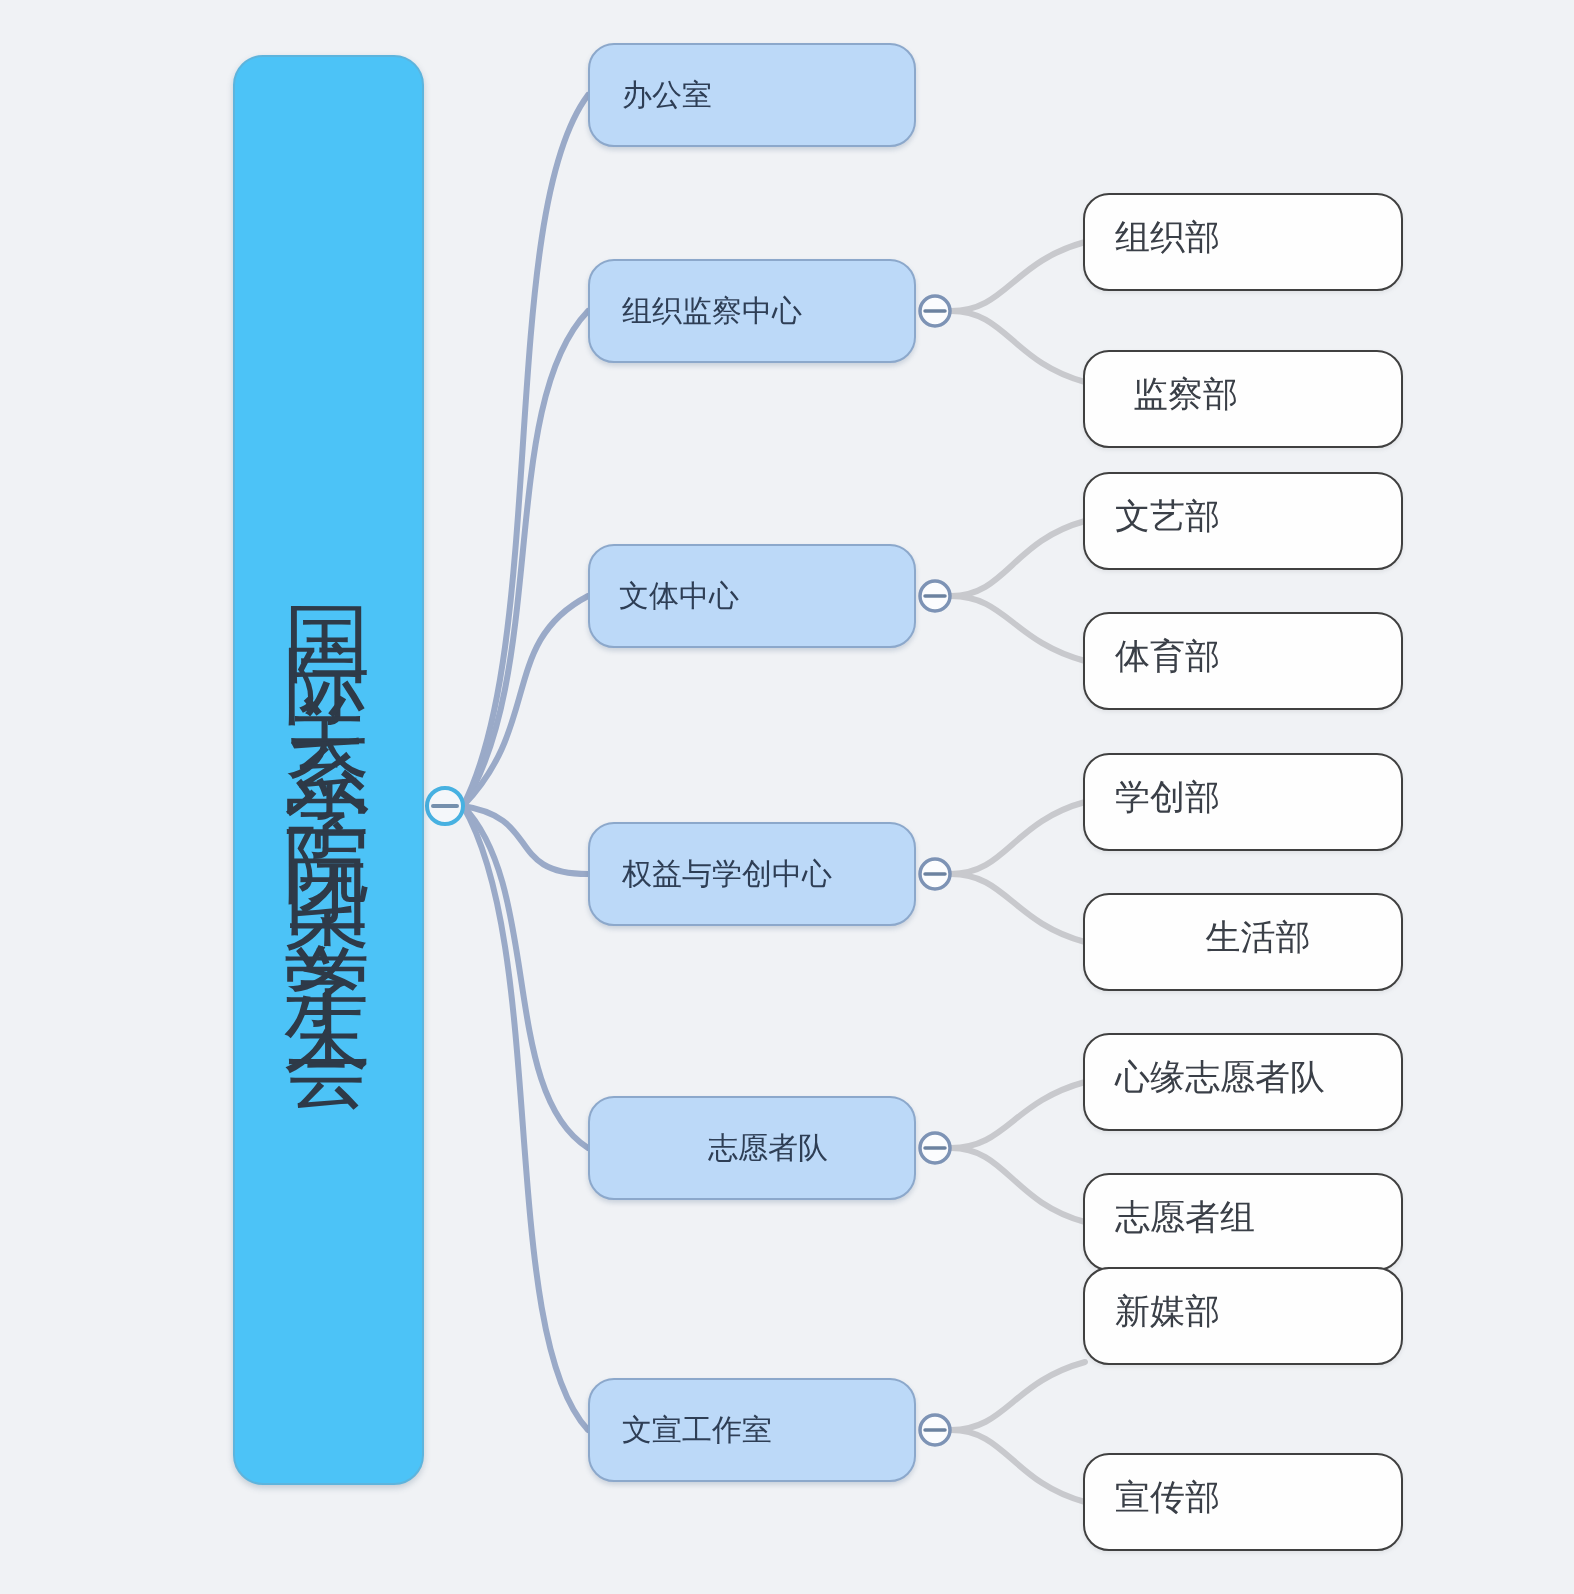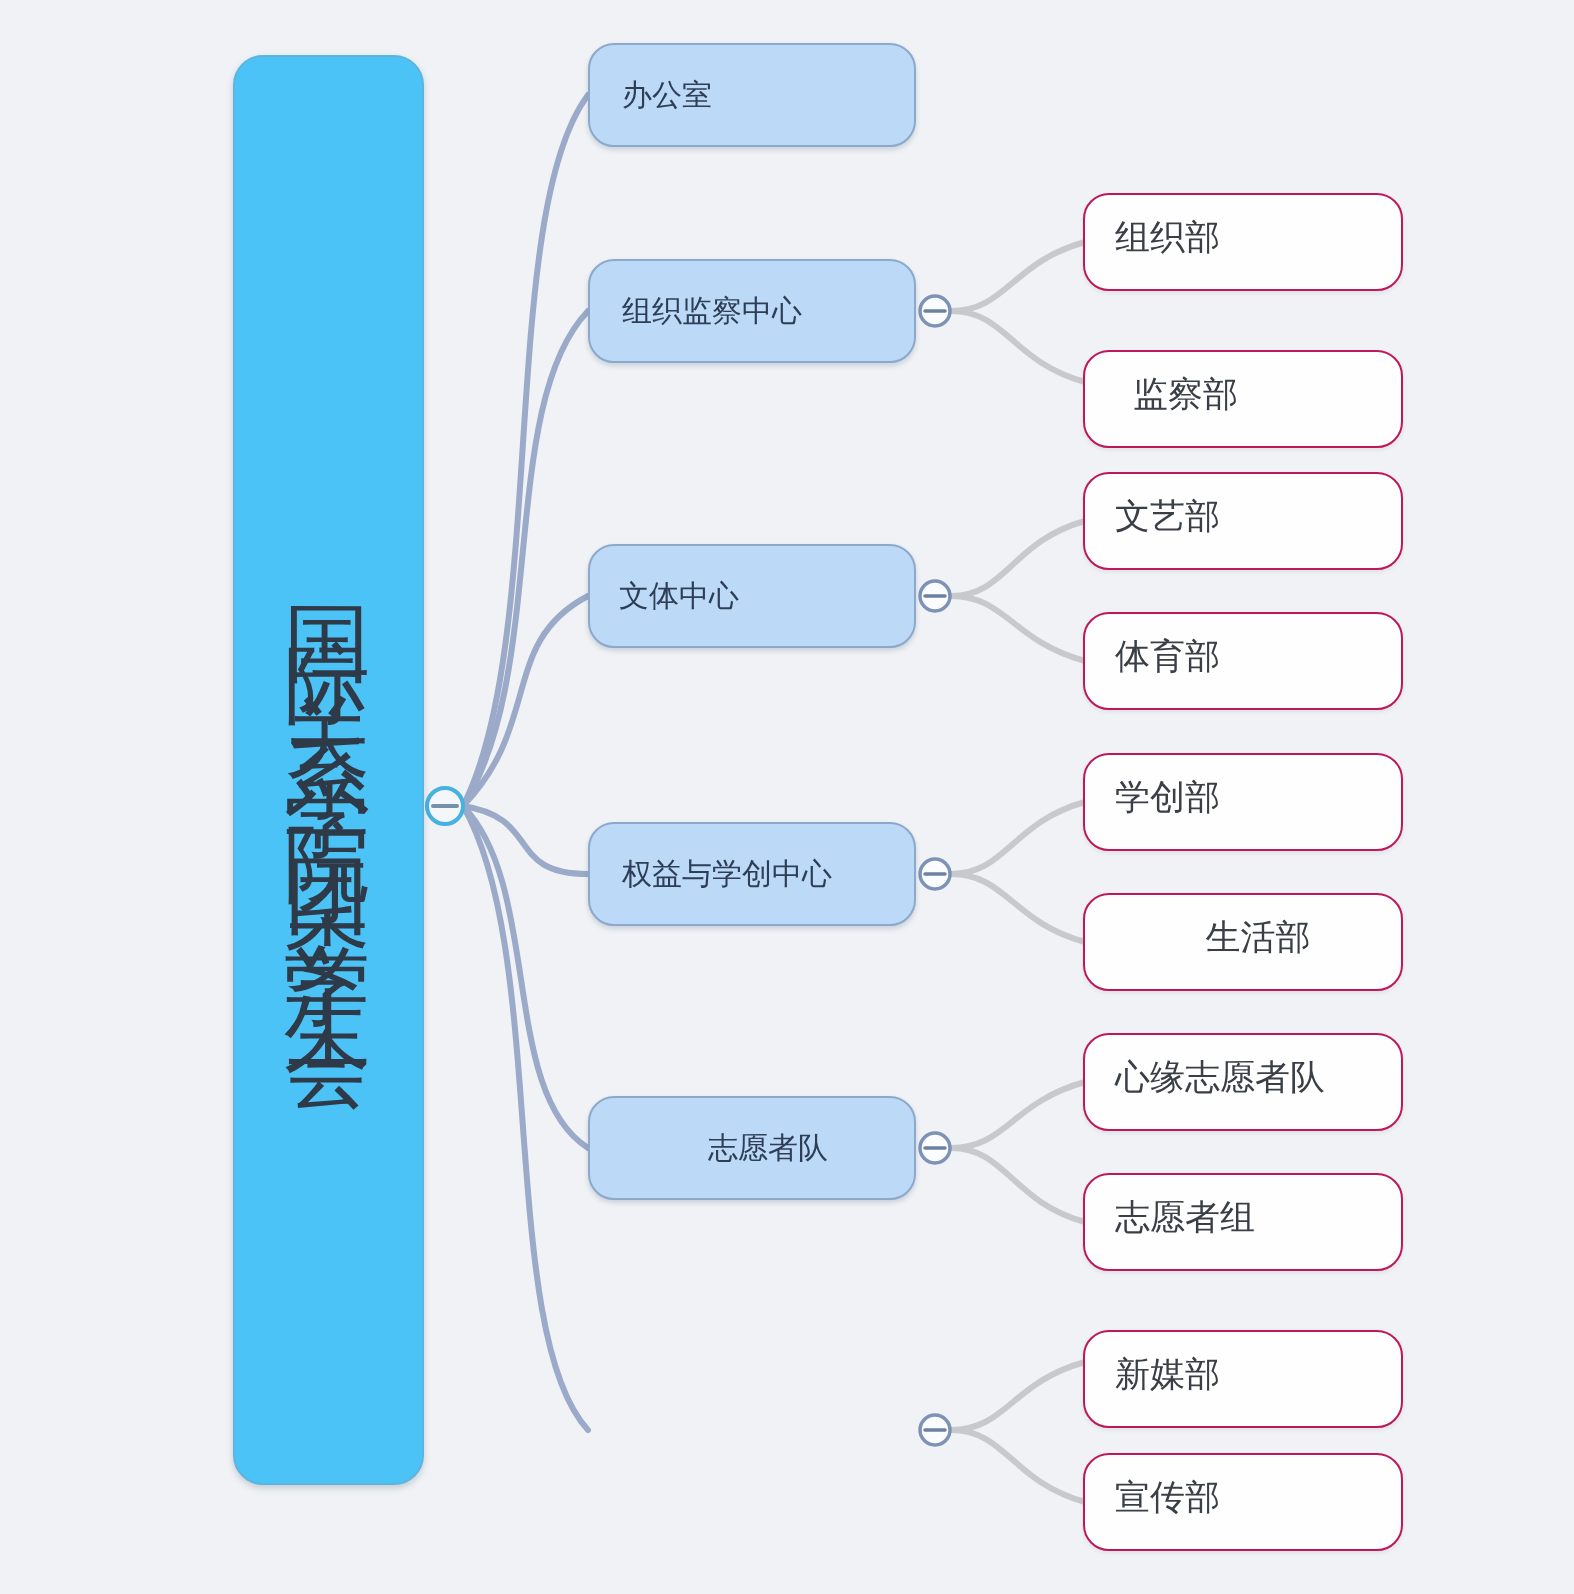--- a/index.html
+++ b/index.html
@@ -34,21 +34,21 @@
     background:#bcd9f8;
     border:2px solid #8ca8cb;
     border-radius:26px;
     box-shadow:0 3px 5px rgba(70,95,130,.22);
     font-size:30px;color:#2e3e55;
     padding-left:32px;
   }
   .b2{
     left:1083px;width:320px;height:98px;
     background:#fefefe;
-    border:2px solid #be185d;
+    border:2px solid #404040;
     border-radius:26px;
     box-shadow:0 2px 4px rgba(100,105,115,.12);
     font-size:35px;color:#3a3f47;
     padding-left:30px;padding-bottom:10px;
   }
   .label{white-space:nowrap;}
 </style>
 </head>
 <body>
 
@@ -117,20 +117,23 @@
   </div>
   <div class="node b1" style="top:544px;padding-left:29px;">
     <span class="label">文体中心</span>
   </div>
   <div class="node b1" style="top:822px;">
     <span class="label">权益与学创中心</span>
   </div>
   <div class="node b1" style="top:1096px;justify-content:center;">
     <span class="label">志愿者队</span>
   </div>
+  <div class="node b1" style="top:1378px;">
+    <span class="label">文宣工作室</span>
+  </div>
 
   <div class="node b2" style="top:193px;">
     <span class="label">组织部</span>
   </div>
   <div class="node b2" style="top:350px;padding-left:48px;">
     <span class="label">监察部</span>
   </div>
   <div class="node b2" style="top:472px;">
     <span class="label">文艺部</span>
   </div>
@@ -142,20 +145,20 @@
   </div>
   <div class="node b2" style="top:893px;justify-content:center;">
     <span class="label">生活部</span>
   </div>
   <div class="node b2" style="top:1033px;">
     <span class="label">心缘志愿者队</span>
   </div>
   <div class="node b2" style="top:1173px;">
     <span class="label">志愿者组</span>
   </div>
-  <div class="node b2" style="top:1330px;">
+  <div class="node b2" style="top:1267px;">
     <span class="label">新媒部</span>
   </div>
   <div class="node b2" style="top:1453px;">
     <span class="label">宣传部</span>
   </div>
 
 </div>
 
 </body></html>

